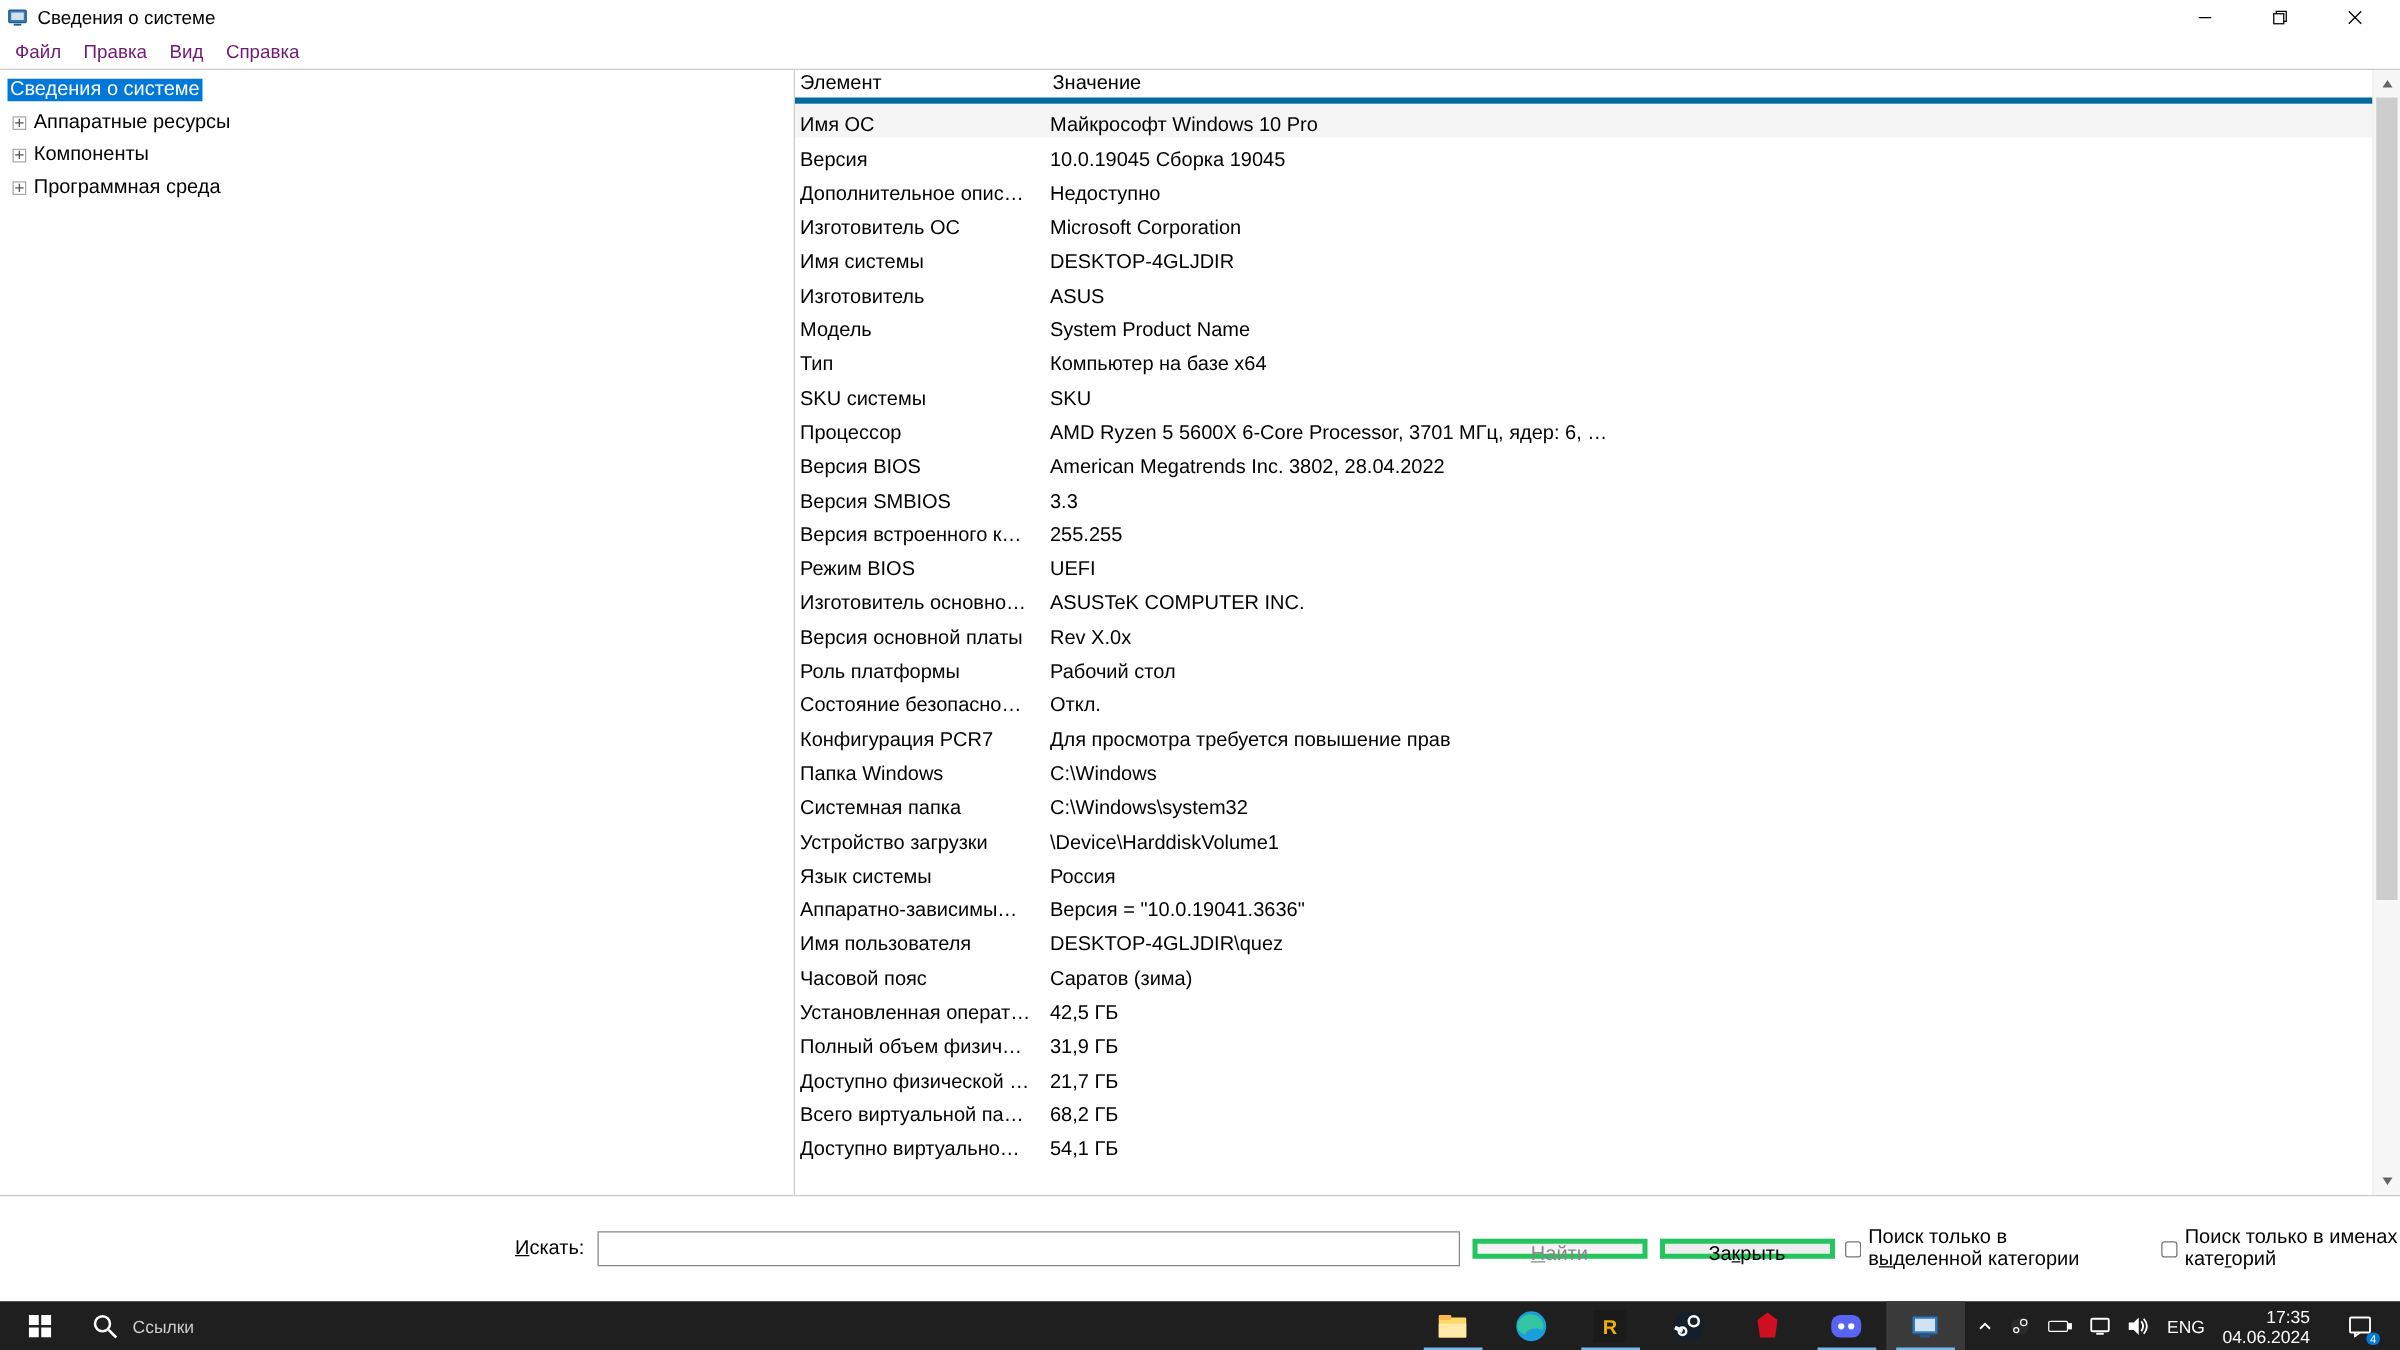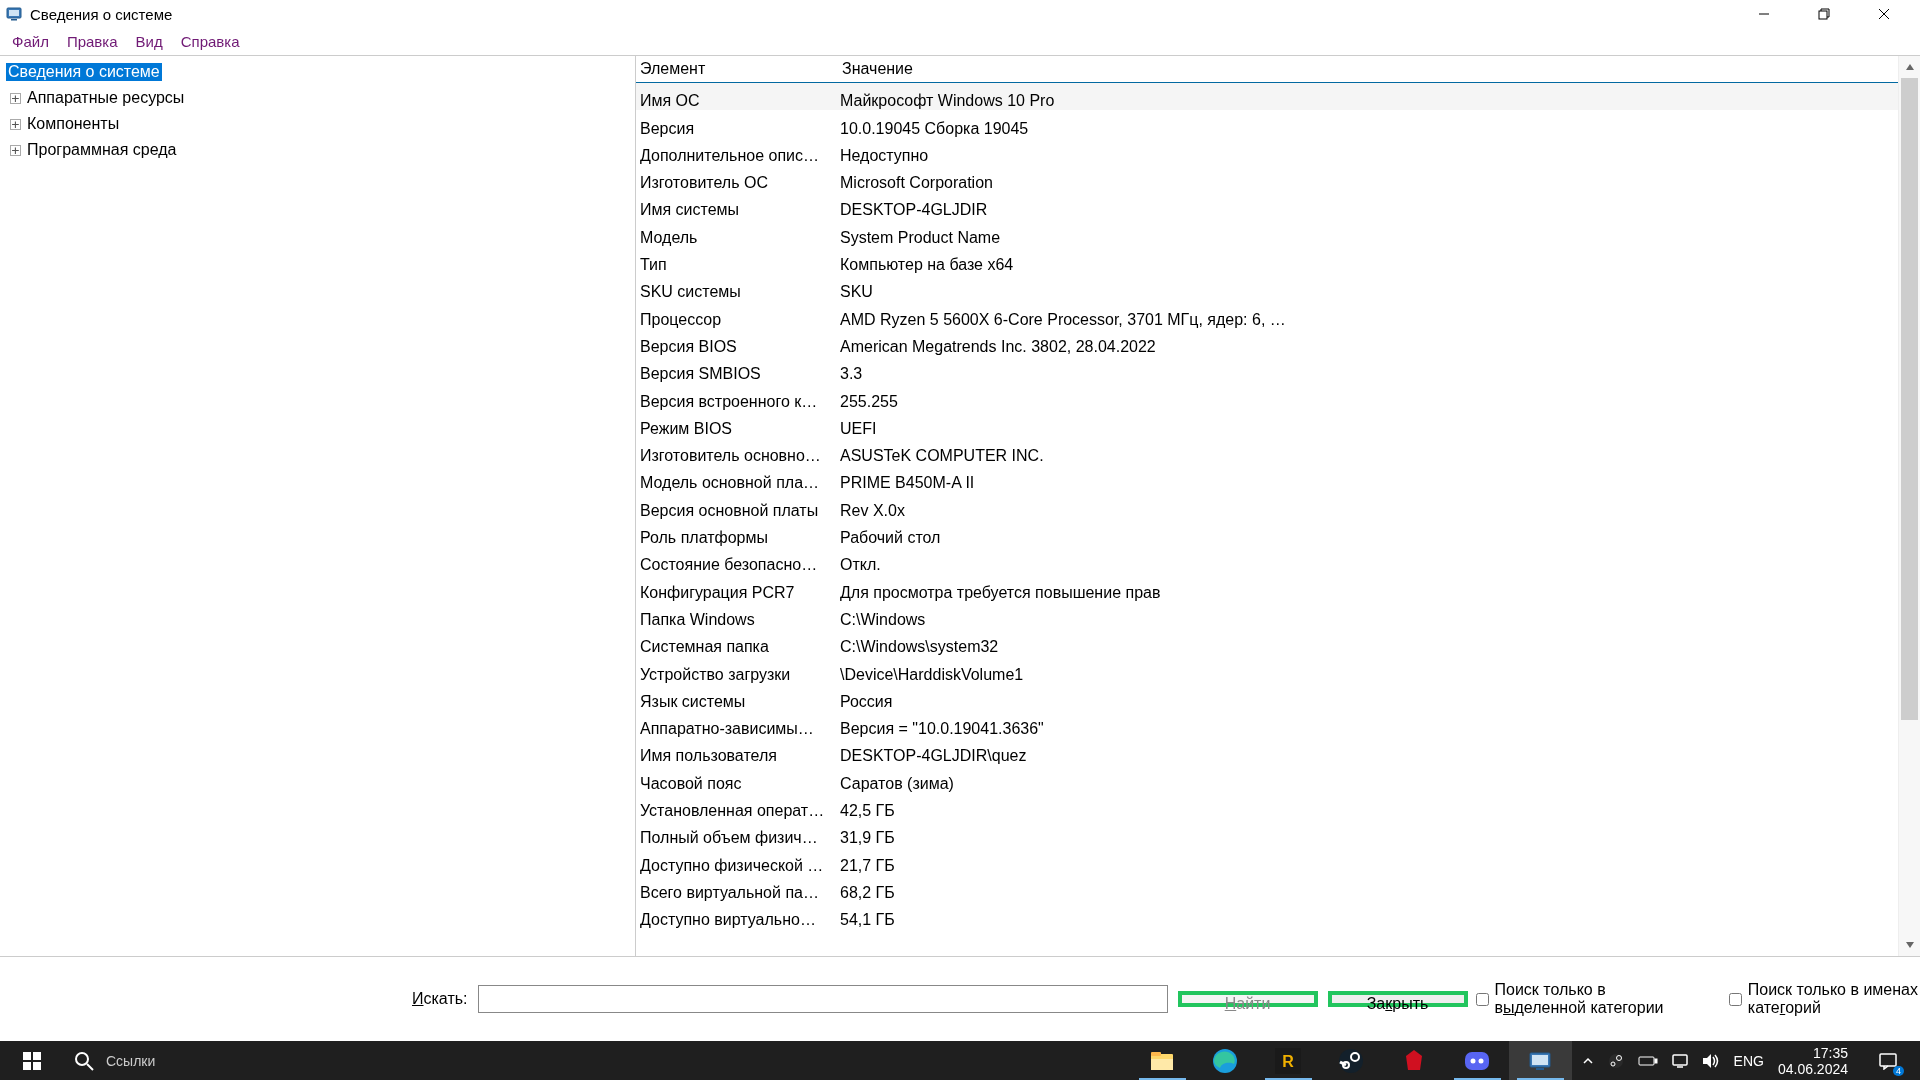--- a/index.html
+++ b/index.html
@@ -12,21 +12,21 @@
 .titlebar .ctrl svg { stroke: #000; stroke-width: 1; fill: none; }
 .menubar { height: 27px; display: flex; align-items: center; padding-left: 4px; gap: 2px; font-size: 15px; color: #701a75; }
 .menubar .item { padding: 2px 8px; }
 .content { flex: 1; display: flex; border-top: 1px solid #ccc; min-height: 0; }
 .treepane { width: 636px; border-right: 1px solid #ccc; padding: 3px 0; overflow: hidden; }
 .tree-root { font-size: 16px; color: #000; padding-left: 6px; }
 .tree-root .sel { background: #0078d7; color: #fff; padding: 0 2px; display: inline-block; }
 .tree-root .item { display: flex; align-items: center; height: 26px; }
 .tree-root .expander { width: 14px; display: inline-flex; align-items: center; justify-content: center; margin-right: 2px; font-family: monospace; font-size: 13px; color: #555; border: 1px solid #aaa; height: 11px; width: 11px; line-height: 9px; }
 .listpane { flex: 1; position: relative; display: flex; flex-direction: column; min-width: 0; }
-.list-header { display: flex; height: 27px; border-bottom: 1px solid #0369a1; align-items: center; font-size: 16px; color: #000; }
+.list-header { display: flex; height: 27px; border-bottom: 5px solid #0369a1; align-items: center; font-size: 16px; color: #000; }
 .list-header .col { padding: 0 4px; }
 .list-body { flex: 1; overflow: hidden; position: relative; }
 .row { display: flex; height: 27.3px; align-items: flex-end; font-size: 16px; color: #000; }
 .row.sel { background: #f5f5f5; }
 .row .c1 { width: 202px; padding-left: 4px; white-space: nowrap; overflow: hidden; text-overflow: ellipsis; }
 .row .c2 { flex: 1; padding-left: 2px; white-space: nowrap; overflow: hidden; text-overflow: ellipsis; }
 .scrollbar-v { position: absolute; right: 0; top: 0; bottom: 0; width: 22px; border-left: 1px solid #eee; background: #f7f7f7; display: flex; flex-direction: column; align-items: center; }
 .scrollbar-v .arrow { height: 22px; width: 100%; display: flex; align-items: center; justify-content: center; color: #666; }
 .scrollbar-v .track { flex: 1; width: 100%; position: relative; }
 .scrollbar-v .thumb { position: absolute; left: 2px; right: 2px; top: 0; height: 75%; background: #cdcdcd; }
@@ -135,20 +135,24 @@
           </div>
           <div class="row">
             <div class="c1">Изготовитель ОС</div>
             <div class="c2">Microsoft Corporation</div>
           </div>
           <div class="row">
             <div class="c1">Имя системы</div>
             <div class="c2">DESKTOP-4GLJDIR</div>
           </div>
           <div class="row">
+            <div class="c1">Изготовитель</div>
+            <div class="c2">ASUS</div>
+          </div>
+          <div class="row">
             <div class="c1">Модель</div>
             <div class="c2">System Product Name</div>
           </div>
           <div class="row">
             <div class="c1">Тип</div>
             <div class="c2">Компьютер на базе x64</div>
           </div>
           <div class="row">
             <div class="c1">SKU системы</div>
             <div class="c2">SKU</div>
@@ -169,24 +173,20 @@
             <div class="c1">Версия встроенного к…</div>
             <div class="c2">255.255</div>
           </div>
           <div class="row">
             <div class="c1">Режим BIOS</div>
             <div class="c2">UEFI</div>
           </div>
           <div class="row">
             <div class="c1">Изготовитель основно…</div>
             <div class="c2">ASUSTeK COMPUTER INC.</div>
-          </div>
-          <div class="row">
-            <div class="c1">Модель основной пла…</div>
-            <div class="c2">PRIME B450M-A II</div>
           </div>
           <div class="row">
             <div class="c1">Версия основной платы</div>
             <div class="c2">Rev X.0x</div>
           </div>
           <div class="row">
             <div class="c1">Роль платформы</div>
             <div class="c2">Рабочий стол</div>
           </div>
           <div class="row">

